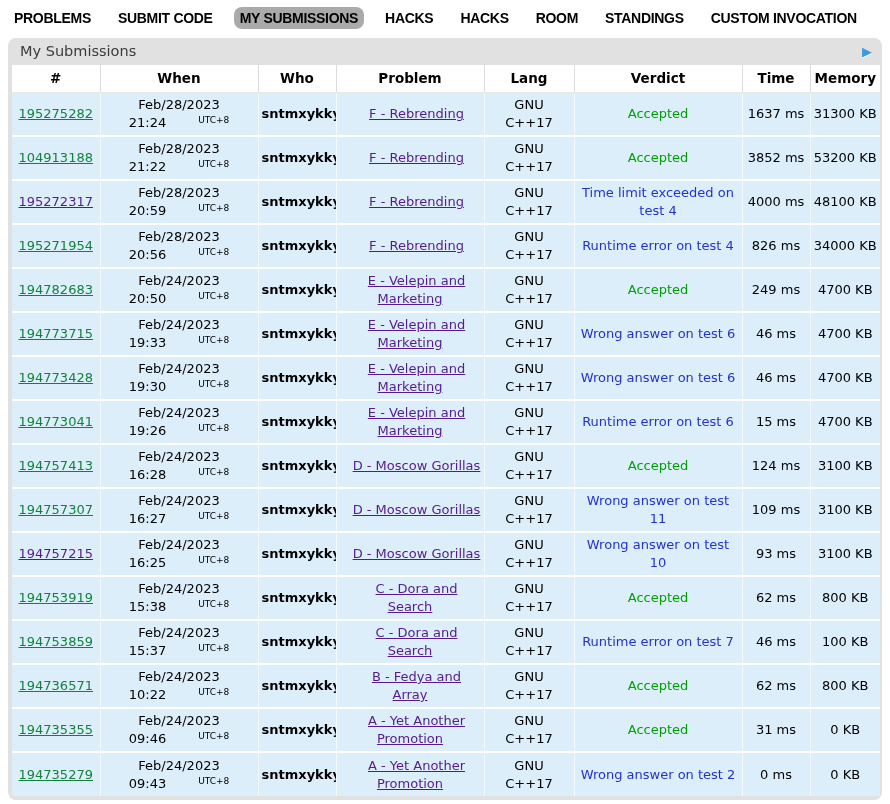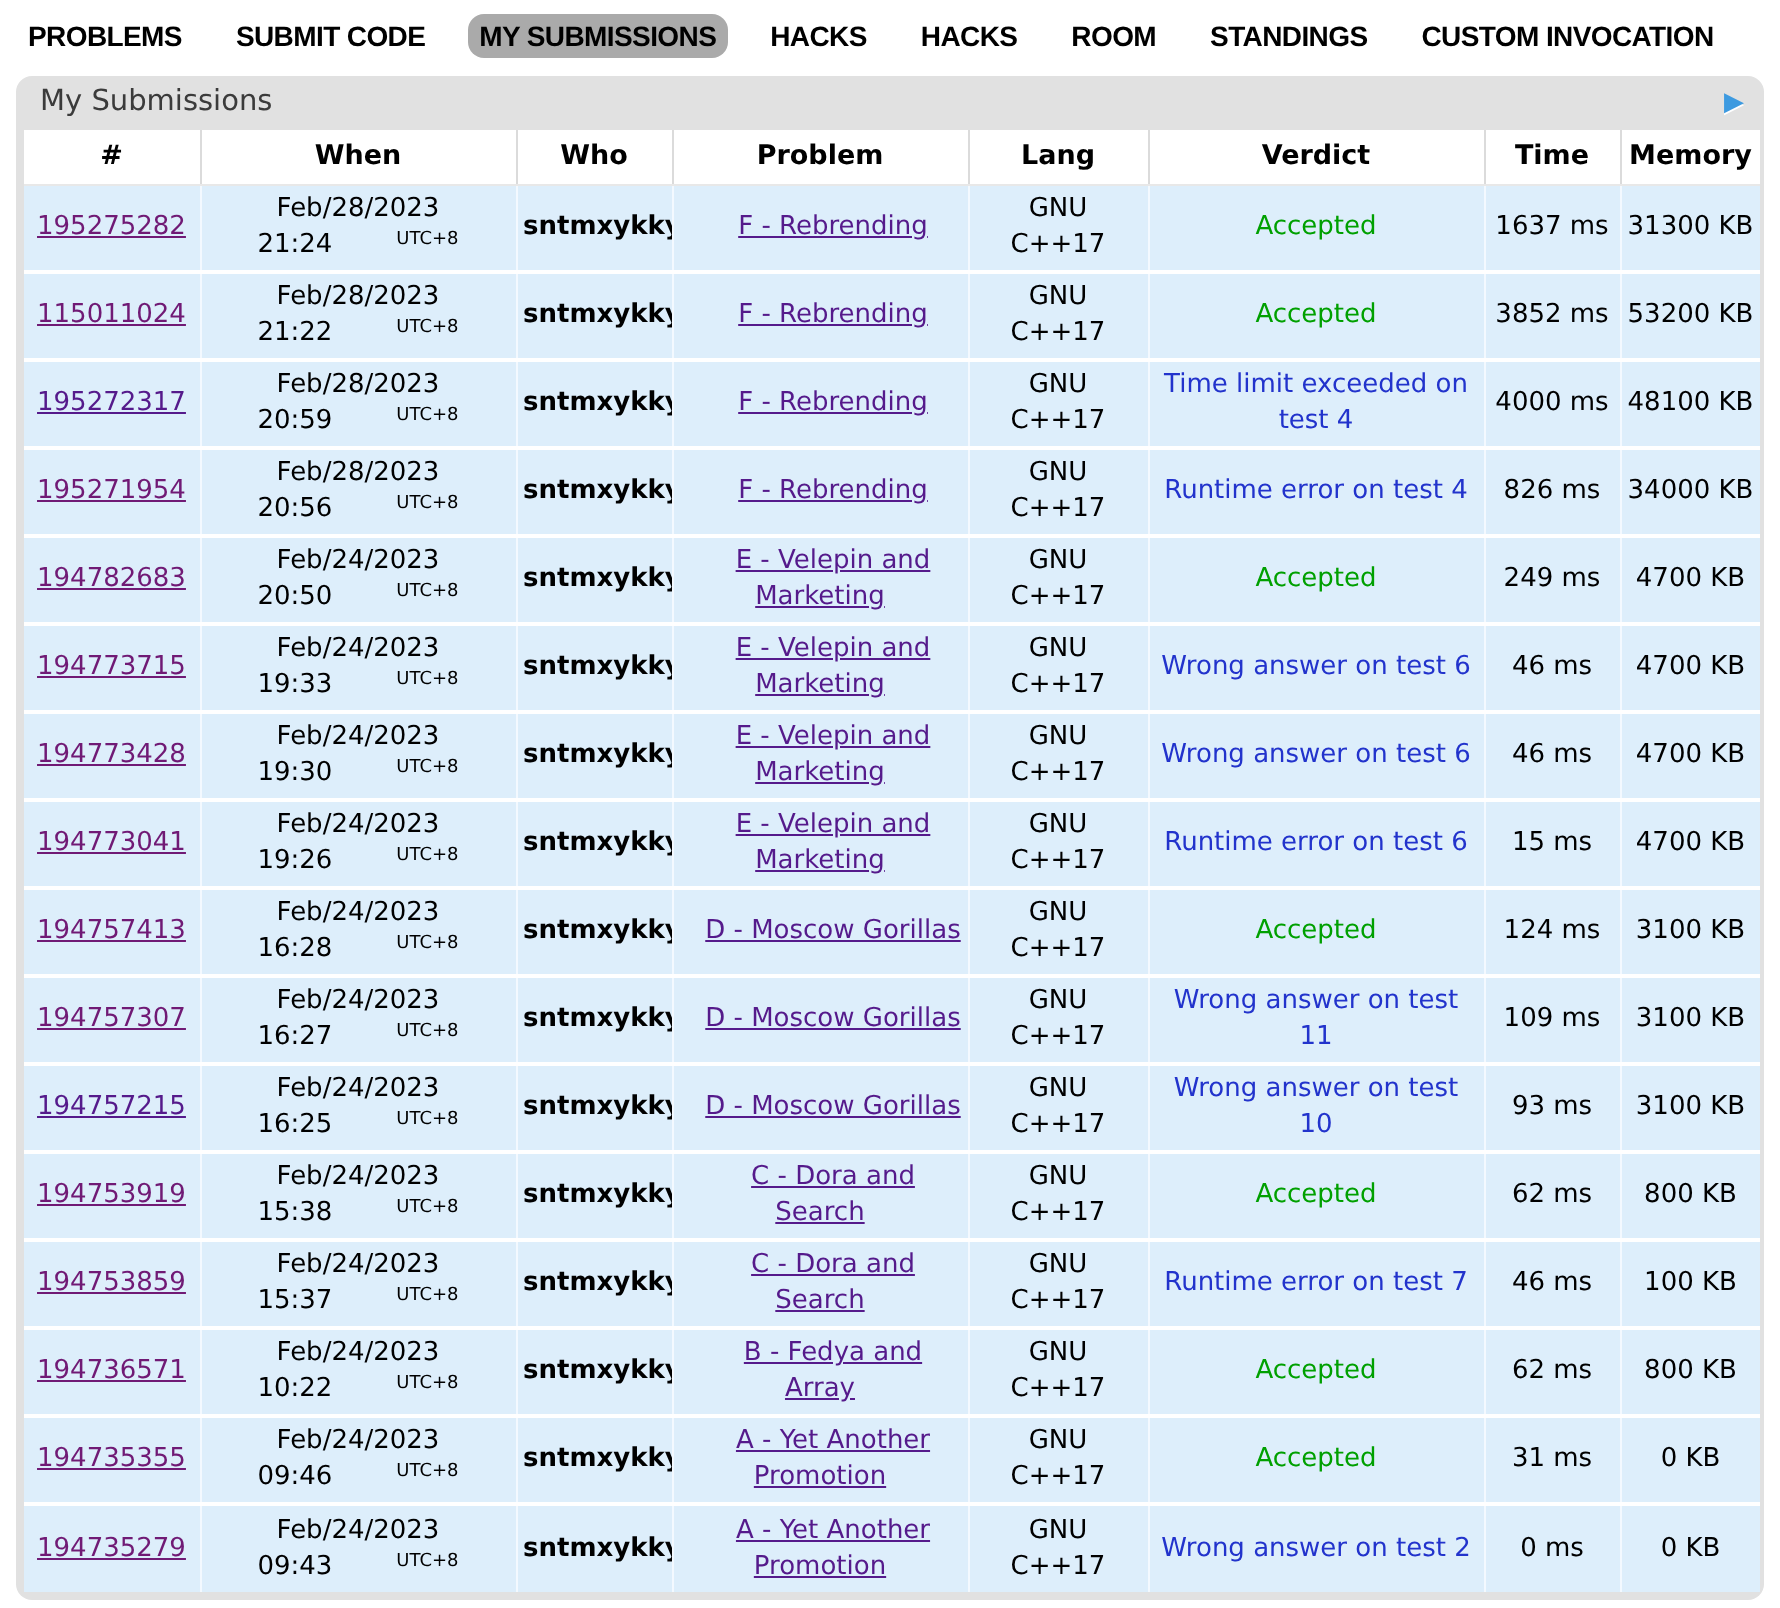--- a/index.html
+++ b/index.html
@@ -54,21 +54,21 @@
     border-right:1px solid #f3f9ff; border-bottom:2px solid #ffffff;
     color:#000; overflow:hidden; line-height:1.35;
   }
   table.status-table td:last-child { border-right:none; }
   table.status-table tr:last-child td { border-bottom:none; }
 
   .col-id{width:88px;} .col-when{width:158px;} .col-who{width:78px;}
   .col-prob{width:148px;} .col-lang{width:90px;} .col-verdict{width:168px;}
   .col-time{width:68px;} .col-mem{width:70px;}
 
-  a.id-link { color:#701a75; text-decoration:underline; cursor:pointer; }
+  a.id-link { color:#15803d; text-decoration:underline; cursor:pointer; }
   a.id-link.visited { color:#551a8b; }
   a.prob-link { color:#551a8b; text-decoration:underline; cursor:pointer;margin-left:13px; }
 
   .when-date, .when-time { display:block; }
   .when-time sup { font-size:9px; vertical-align:4px;margin-left:32px; }
 
   .who-cell { color:#7d7d7d; font-weight:bold; }
 
   .verdict-accepted { color:#00a000; font-weight:normal; }
   .verdict-rejected { color:#2233cc; }
@@ -128,21 +128,21 @@
     <td>
             <span class="lang-line">GNU</span>
             <span class="lang-line">C++17</span>
           </td>
     <td><span class="verdict-text verdict-accepted">Accepted</span></td>
     <td>1637 ms</td>
     <td>31300 KB</td>
   </tr>
 
   <tr>
-    <td><a class="id-link">115011024</a></td>
+    <td><a class="id-link">104913188</a></td>
     <td>
       <span class="when-date">Feb/28/2023</span>
       <span class="when-time">21:22<sup>UTC+8</sup></span>
     </td>
     <td class="who-cell">sntmxykky</td>
     <td><a class="prob-link">F - Rebrending</a></td>
     <td>
             <span class="lang-line">GNU</span>
             <span class="lang-line">C++17</span>
           </td>

